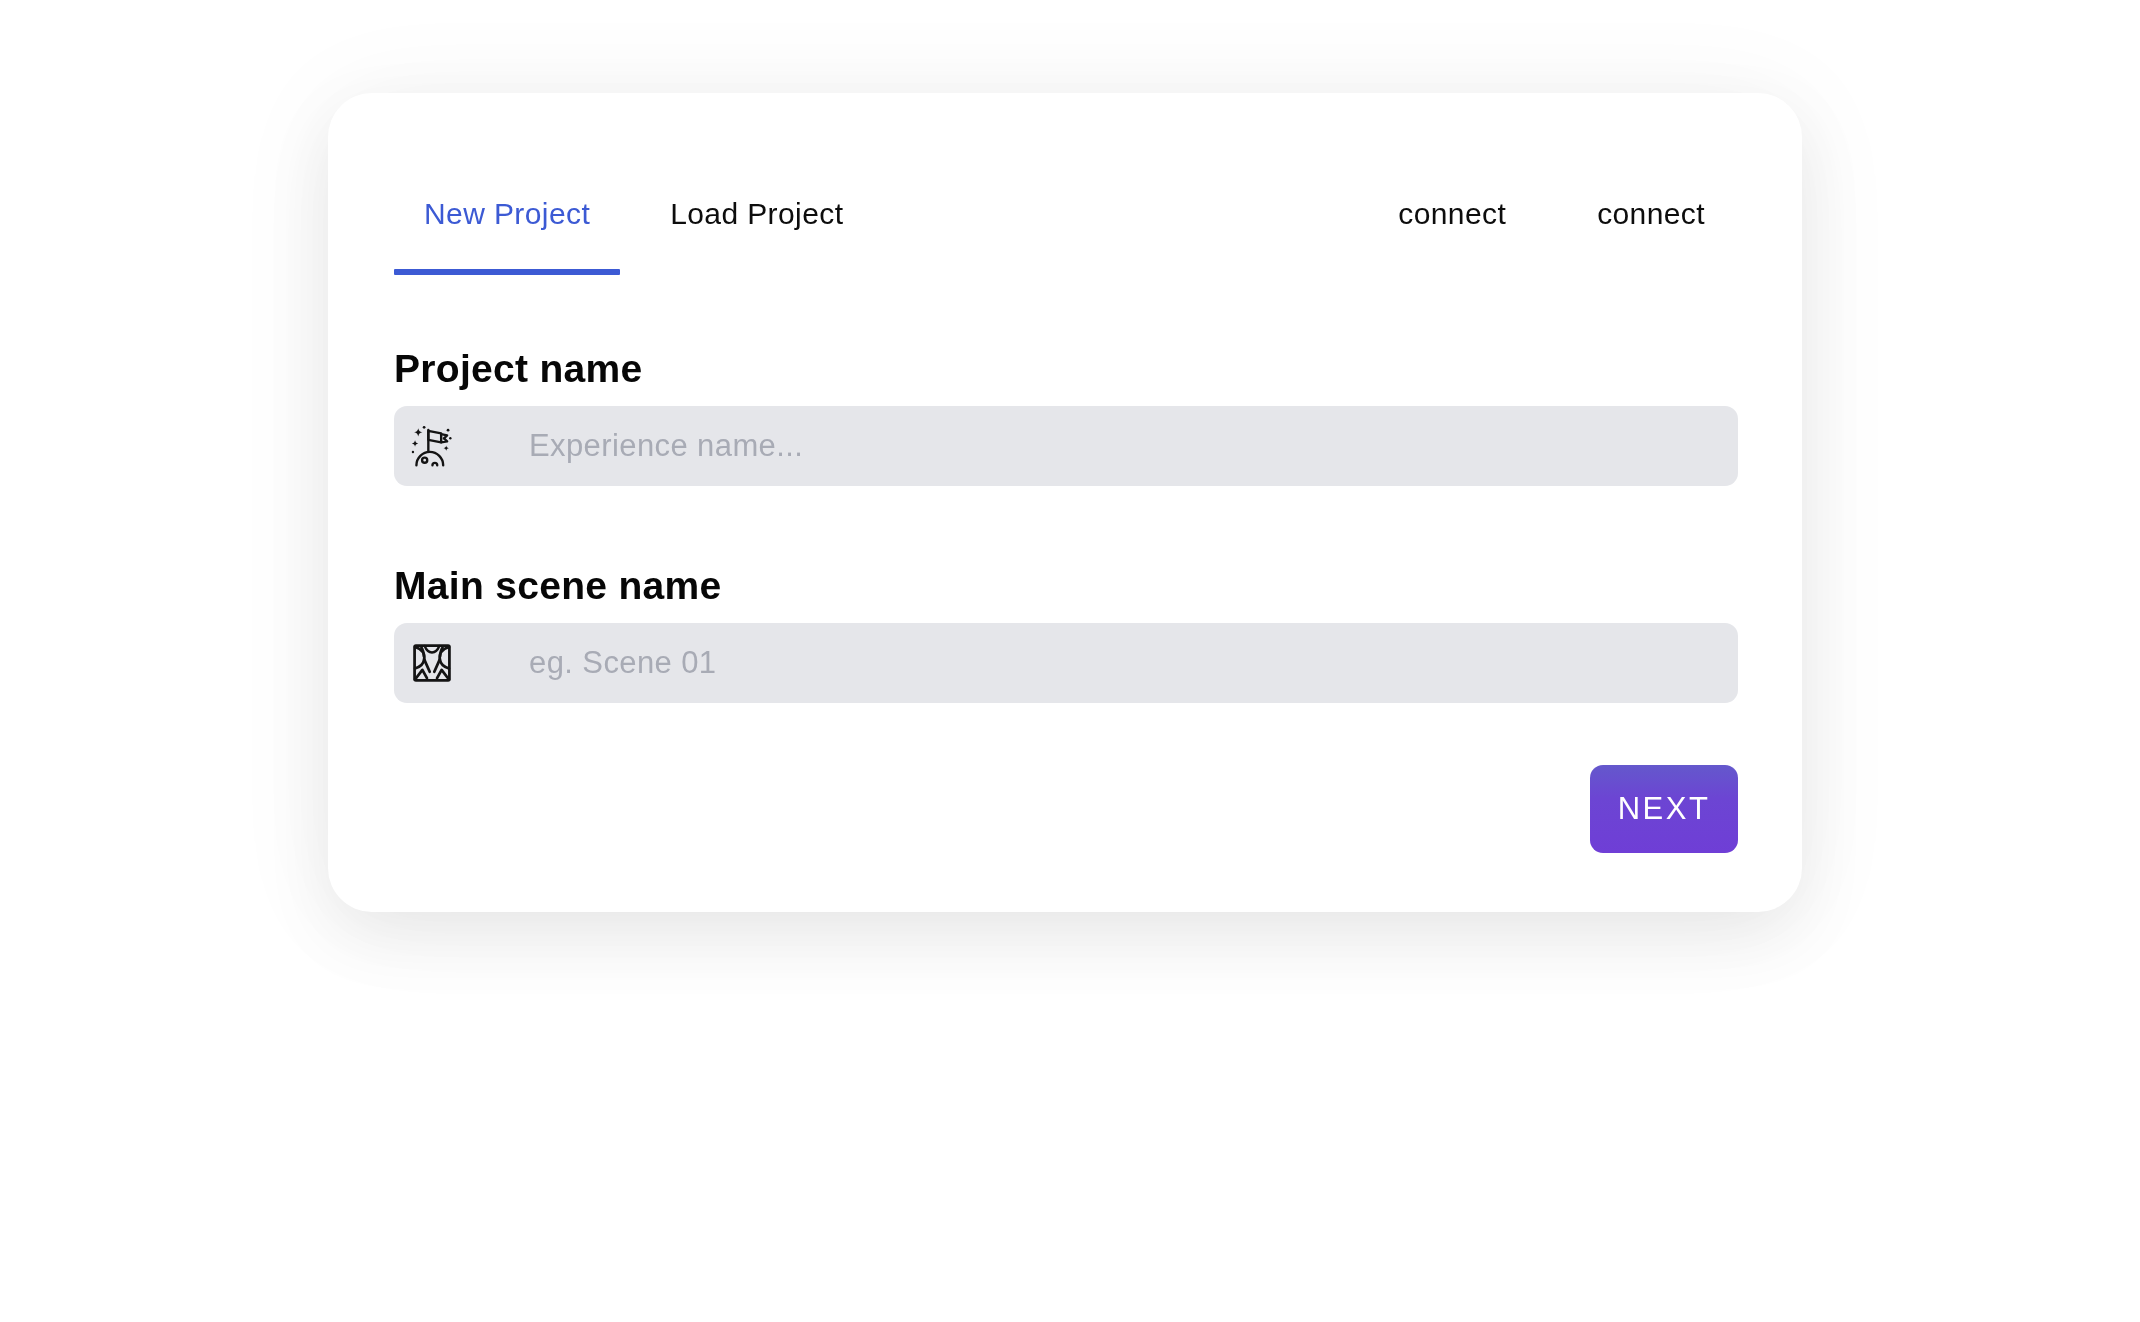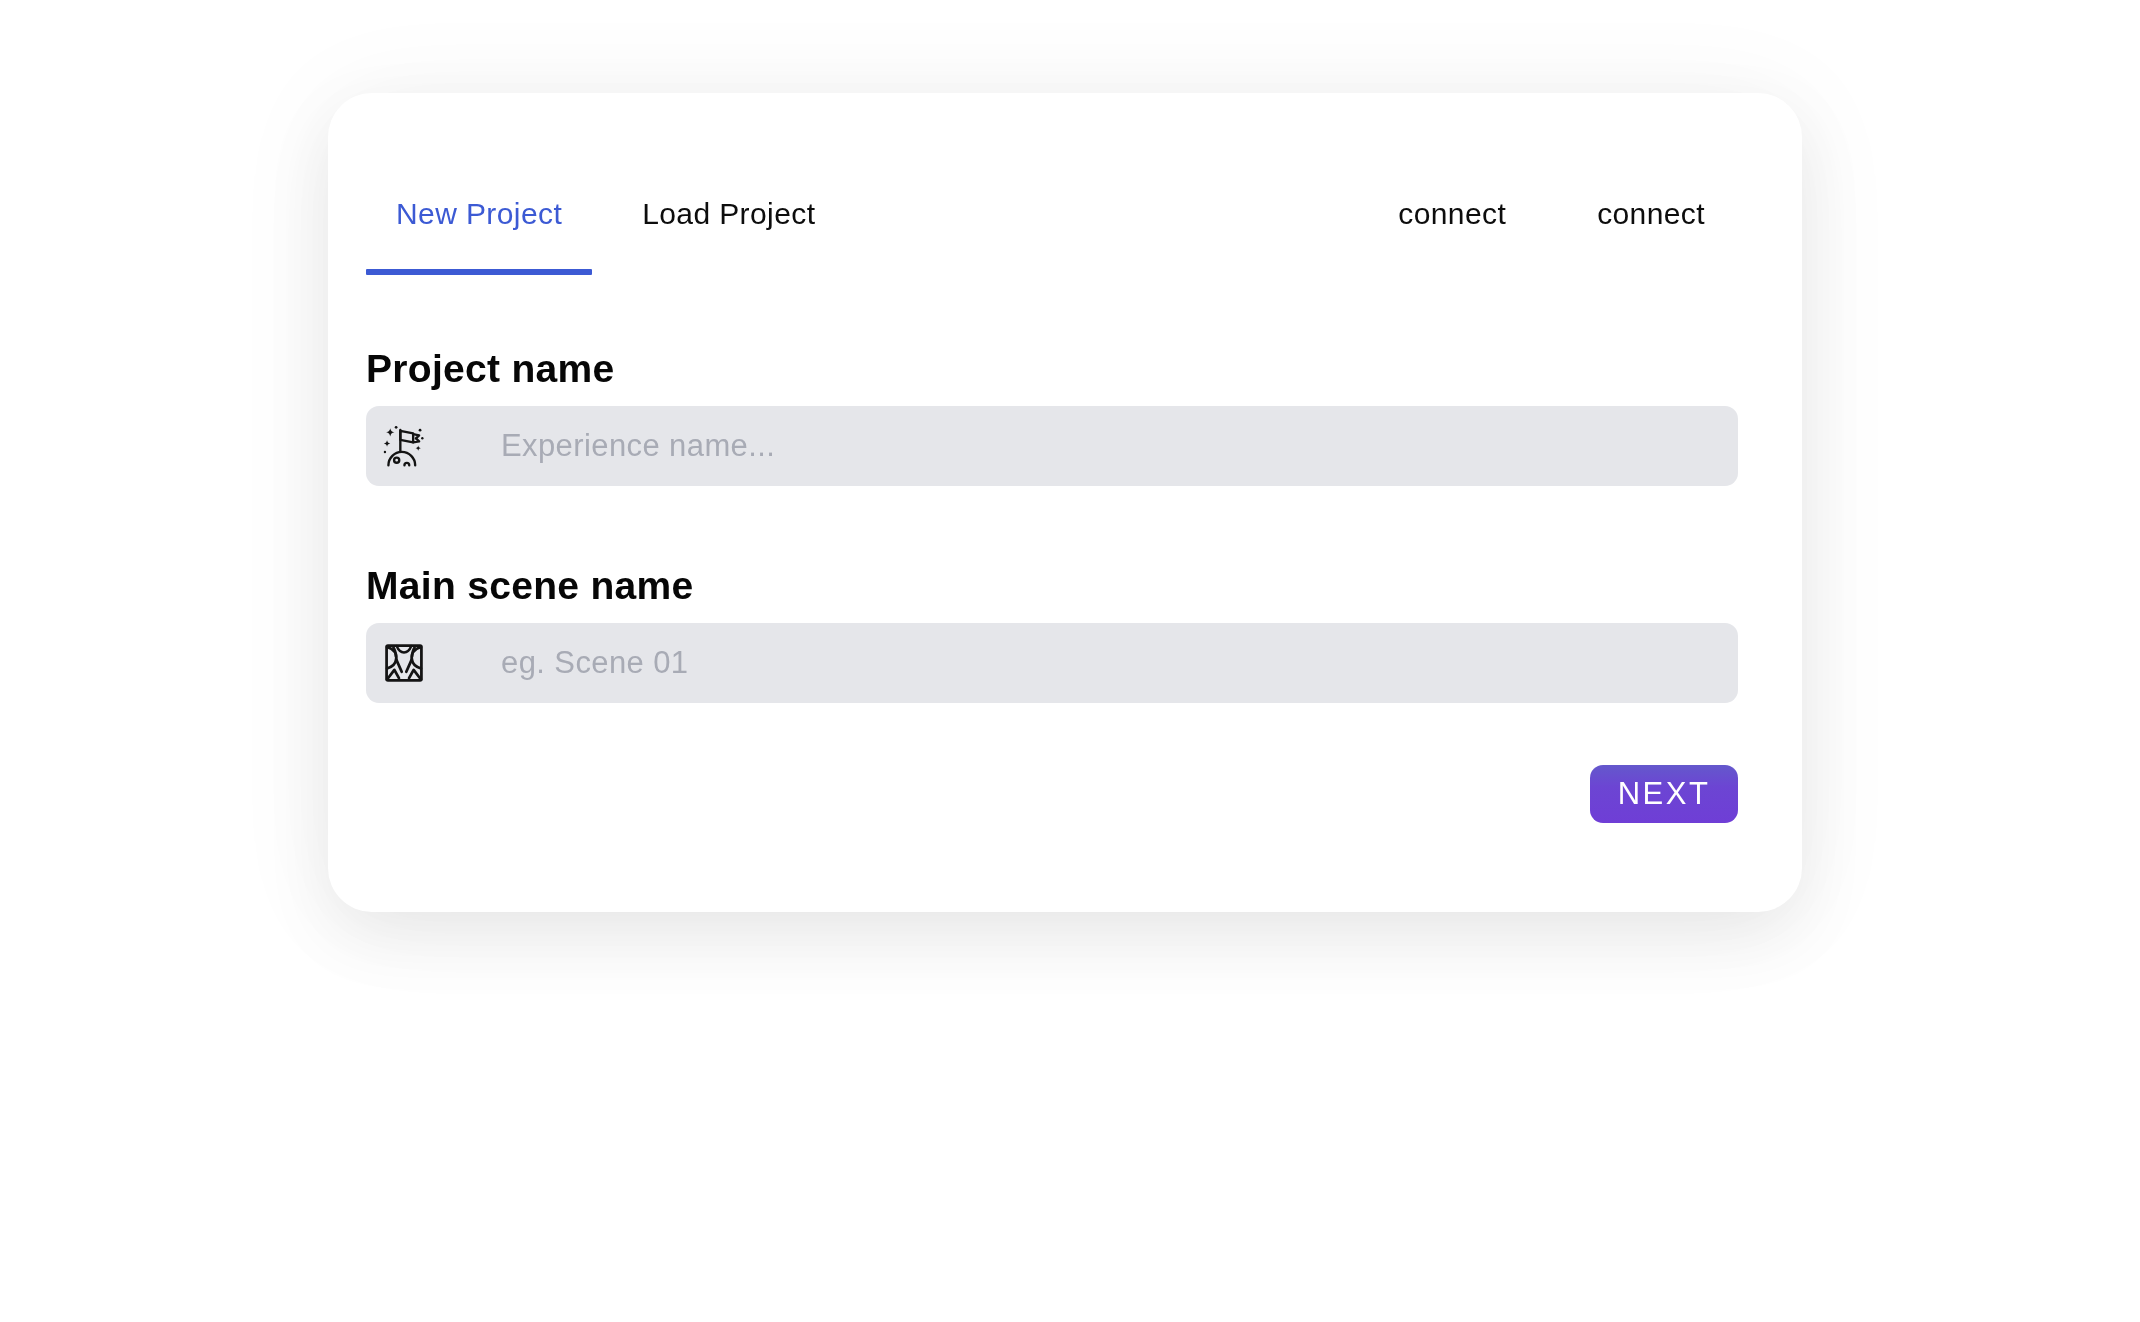--- a/index.html
+++ b/index.html
@@ -18,21 +18,21 @@
     background:var(--page-bg);
     font-family:"Liberation Sans","DejaVu Sans",sans-serif;
     color:var(--text-black);
   }
   .canvas{position:relative;width:2140px;height:1322px;}
   .card{
     position:absolute;left:328px;top:93px;width:1474px;height:819px;
     background:var(--card-bg);
     border-radius:44px;
     box-shadow:0 24px 70px rgba(0,0,0,0.07),0 6px 110px rgba(0,0,0,0.05);
-    padding:0 64px 0 38px;
+    padding:0 64px 0 66px;
   }
   
   .card-header{
     display:flex;justify-content:space-between;align-items:flex-start;
     padding-top:103px;
   }
   .tabs{display:flex;gap:20px;}
   .tab{
     position:relative;
     font-size:30px;line-height:36px;font-weight:500;
@@ -76,21 +76,21 @@
   .text-input{
     flex:1;height:100%;
     background:transparent;border:none;outline:none;
     font-size:31px;letter-spacing:0.4px;color:#2a2a2e;
     font-family:inherit;
   }
   .text-input::placeholder{color:var(--placeholder-gray);opacity:1;}
   
   .button-row{display:flex;justify-content:flex-end;margin-top:62px;}
   .next-button{
-    width:148px;height:58px;border-radius:13px;border:none;cursor:pointer;
+    width:148px;height:88px;border-radius:13px;border:none;cursor:pointer;
     background:linear-gradient(180deg,var(--button-purple-top) 0%,#6c45d3 38%,var(--button-purple-bottom) 100%);
     color:#ffffff;font-size:31px;font-weight:500;letter-spacing:2.5px;
     display:flex;align-items:center;justify-content:center;
     font-family:inherit;
   }
   .icon-stroke{stroke:#141414;fill:none;stroke-width:2.6;stroke-linecap:round;stroke-linejoin:round;}
   .icon-stroke-thick{stroke:#141414;fill:none;stroke-width:3;stroke-linecap:round;stroke-linejoin:round;}
   .icon-fill{fill:#141414;stroke:none;}
 </style>
 </head>

